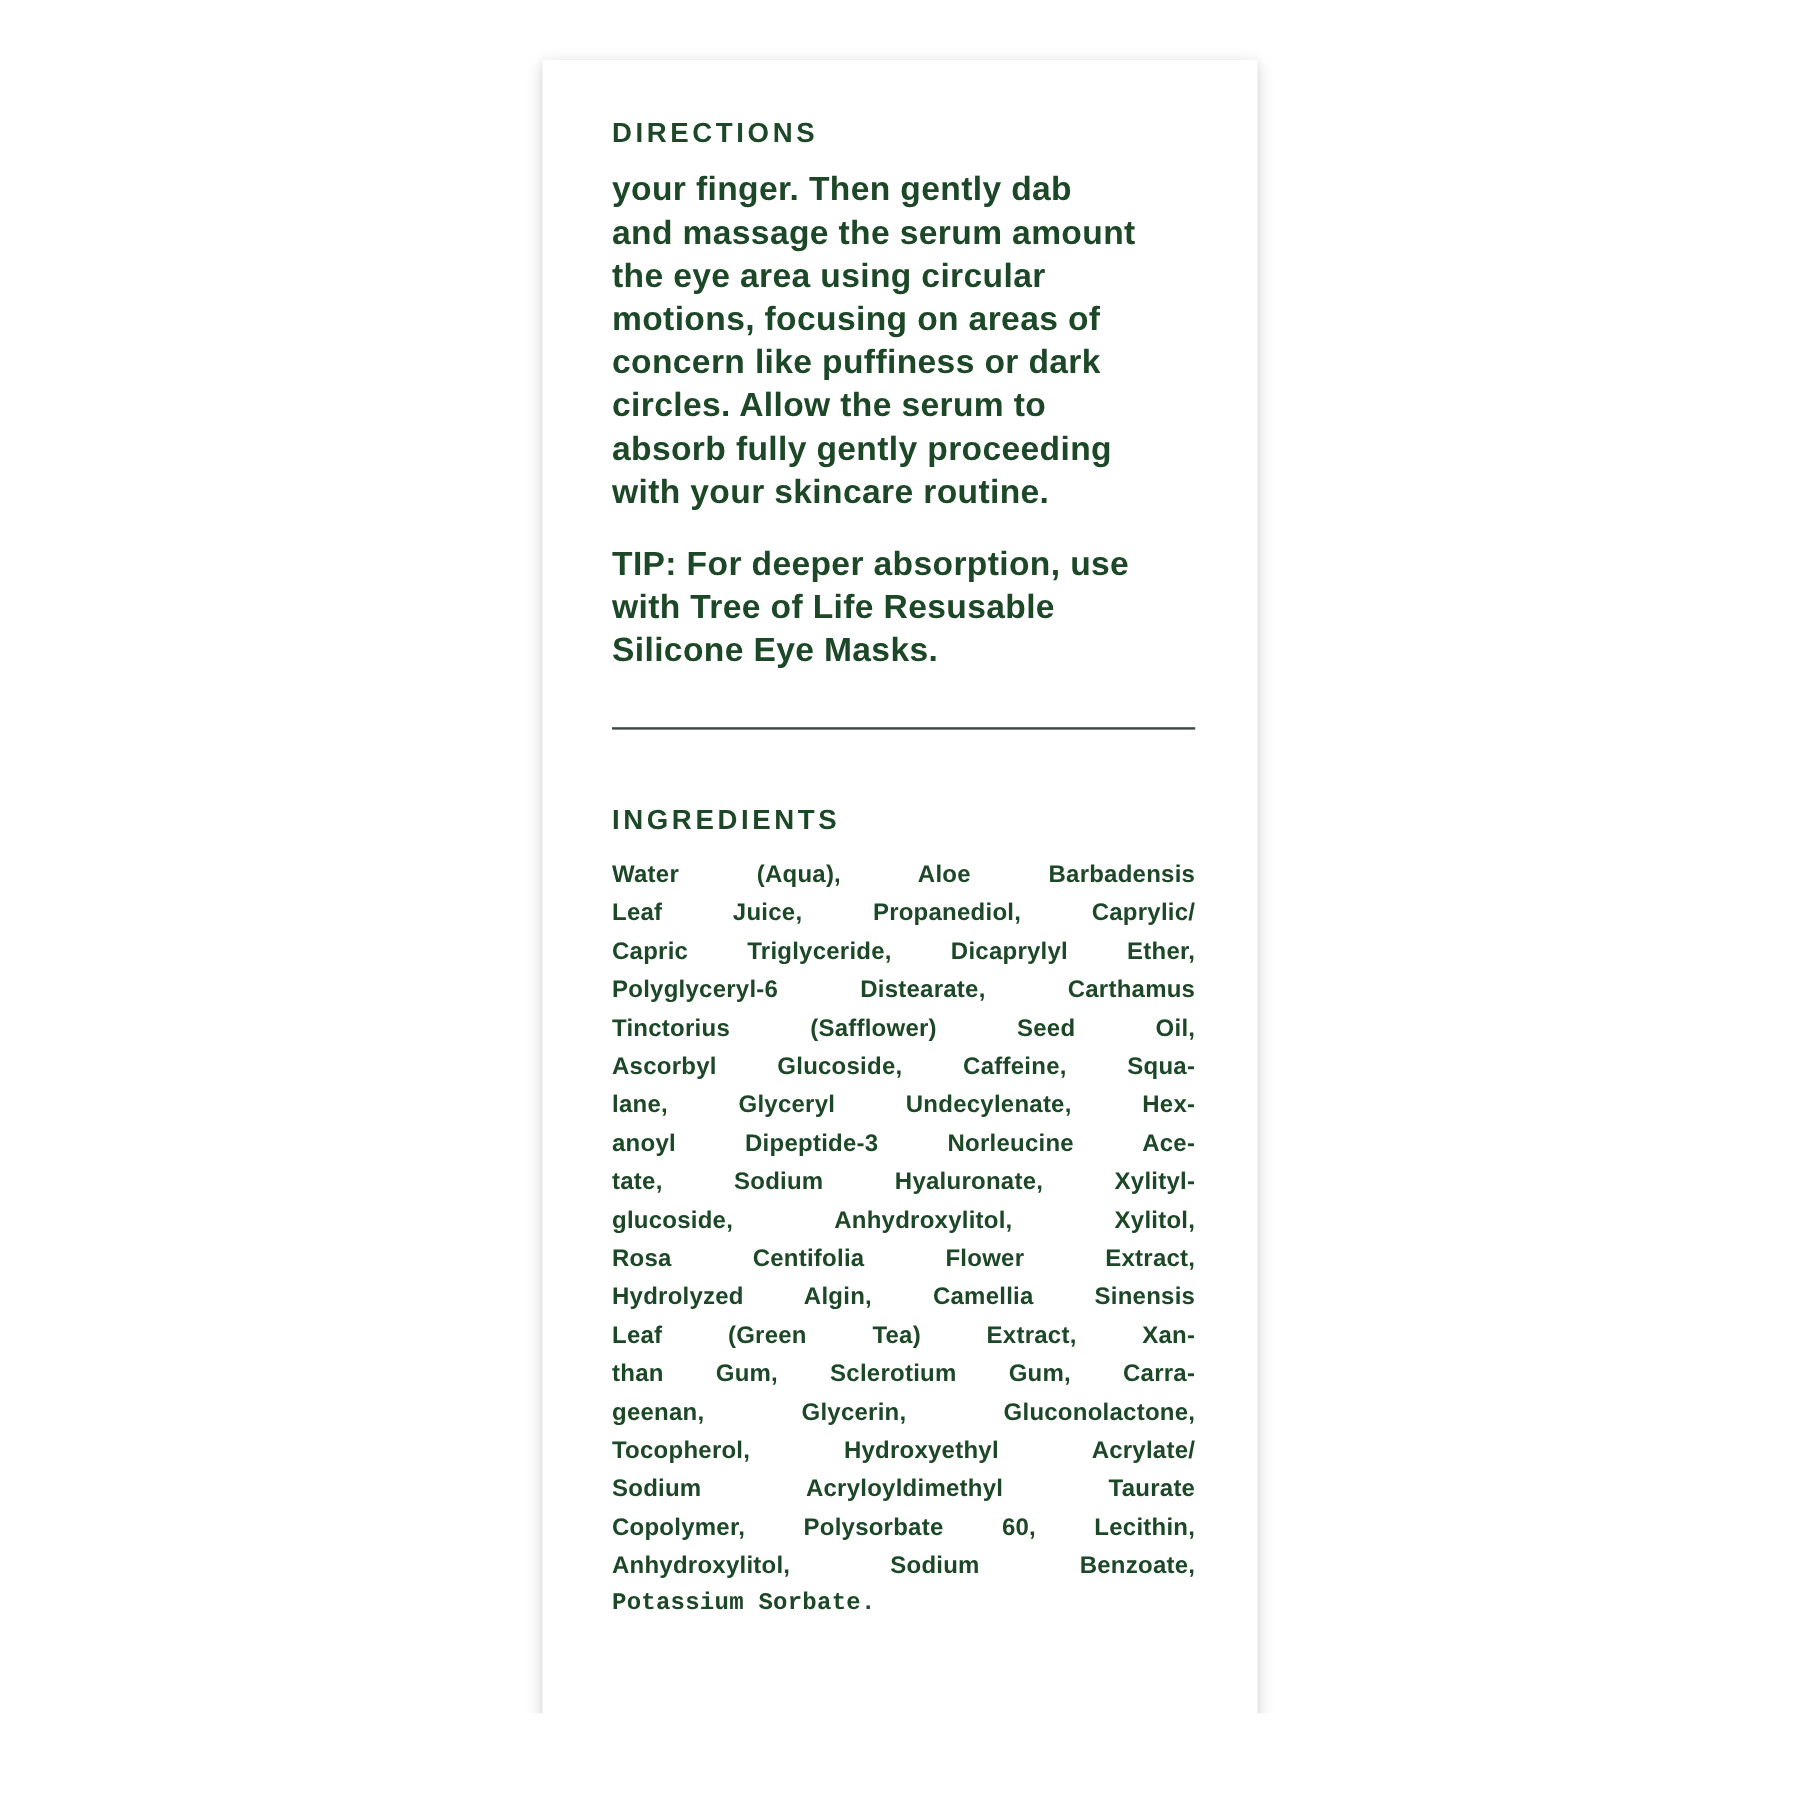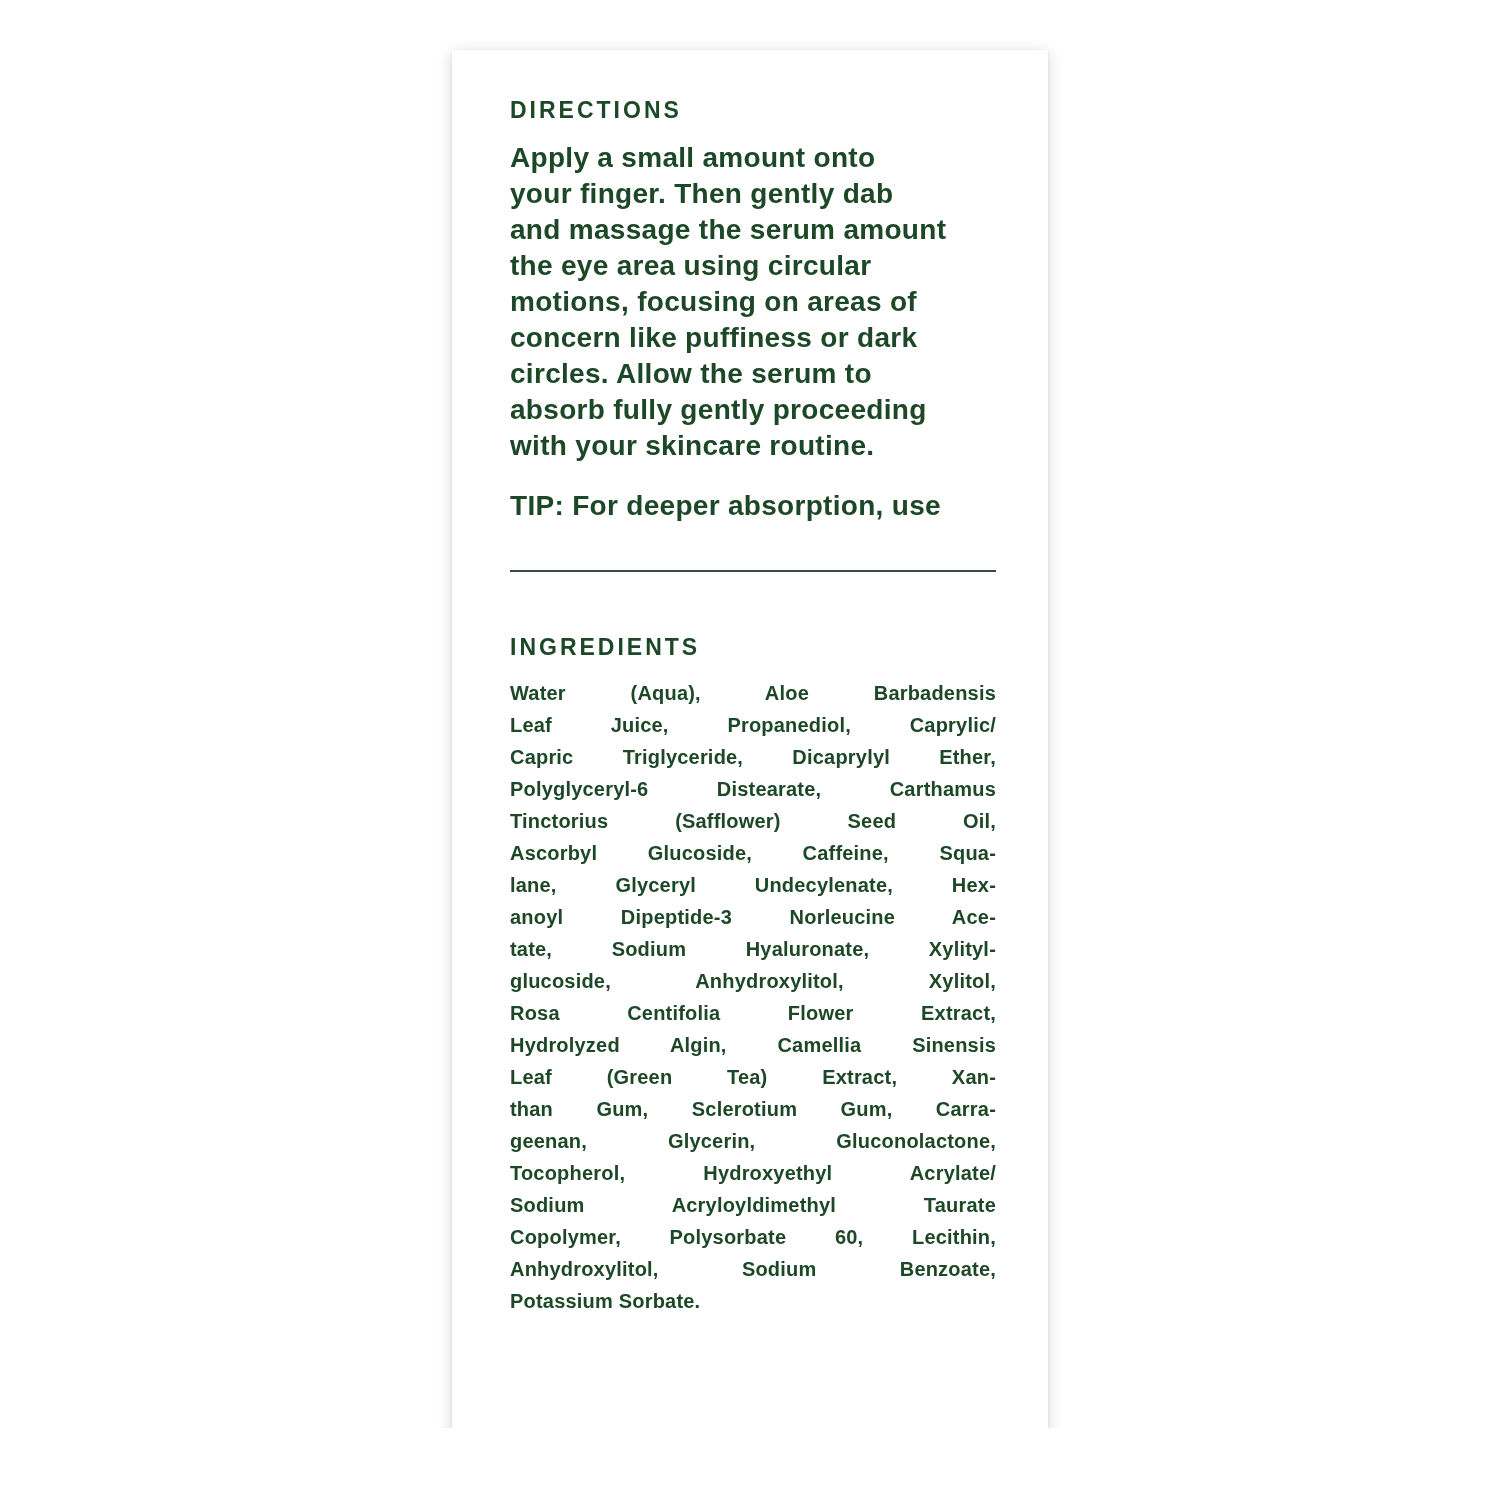--- a/index.html
+++ b/index.html
@@ -75,44 +75,48 @@
   .justify-lines .line{
     font-size:20px;
     line-height:32px;
     font-weight:700;
     letter-spacing:0.2px;
     text-align:justify;
     text-align-last:justify;
   }
   .justify-lines .line:last-child{
     text-align-last:left;
+    font-family:Liberation Mono, monospace;
   }
 </style>
 </head>
 <body>
 
 <div class="page">
   <div class="card">
 
     <section class="directions">
       <h2 class="section-heading">DIRECTIONS</h2>
       <div class="body-lines">
-          <div class="line">Apply a small amount onto</div>
           <div class="line">your finger. Then gently dab</div>
           <div class="line">and massage the serum amount</div>
           <div class="line">the eye area using circular</div>
           <div class="line">motions, focusing on areas of</div>
           <div class="line">concern like puffiness or dark</div>
           <div class="line">circles. Allow the serum to</div>
           <div class="line">absorb fully gently proceeding</div>
           <div class="line">with your skincare routine.</div>
         </div>
 
       <div class="tip">
         <div class="line"><span class="tip-label">TIP:</span><span> For deeper absorption, use</span></div>
+        <div>
+            <div class="line">with Tree of Life Resusable</div>
+            <div class="line">Silicone Eye Masks.</div>
+          </div>
       </div>
     </section>
 
     <hr class="divider">
 
     <section class="ingredients">
       <h2 class="section-heading">INGREDIENTS</h2>
       <div class="justify-lines">
           <div class="line">Water (Aqua), Aloe Barbadensis</div>
           <div class="line">Leaf Juice, Propanediol, Caprylic/</div>

